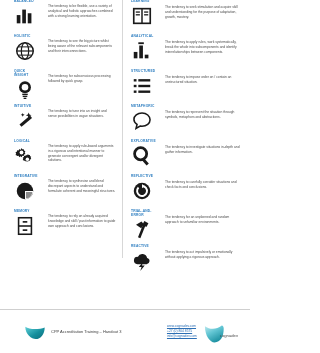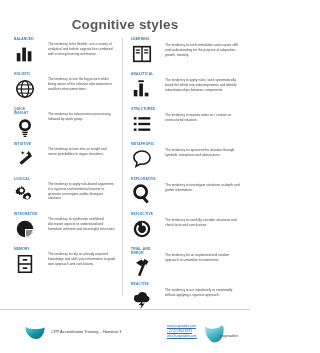--- a/index.html
+++ b/index.html
@@ -121,21 +121,20 @@
     margin-left:-5px;
     align-self:flex-end;
     padding-bottom:2px;
   }
 </style>
 </head>
 <body>
 
 <div class="slide">
 
-  <h1 class="title">Cognitive styles</h1>
 
   <div class="columns">
 
     <div class="col col-left">
 
       <div class="item">
         <div class="item-icon-wrap">
           <div class="item-label">BALANCED</div>
           <span class="icon">
             <svg viewBox="0 0 24 24" width="22" height="22">

